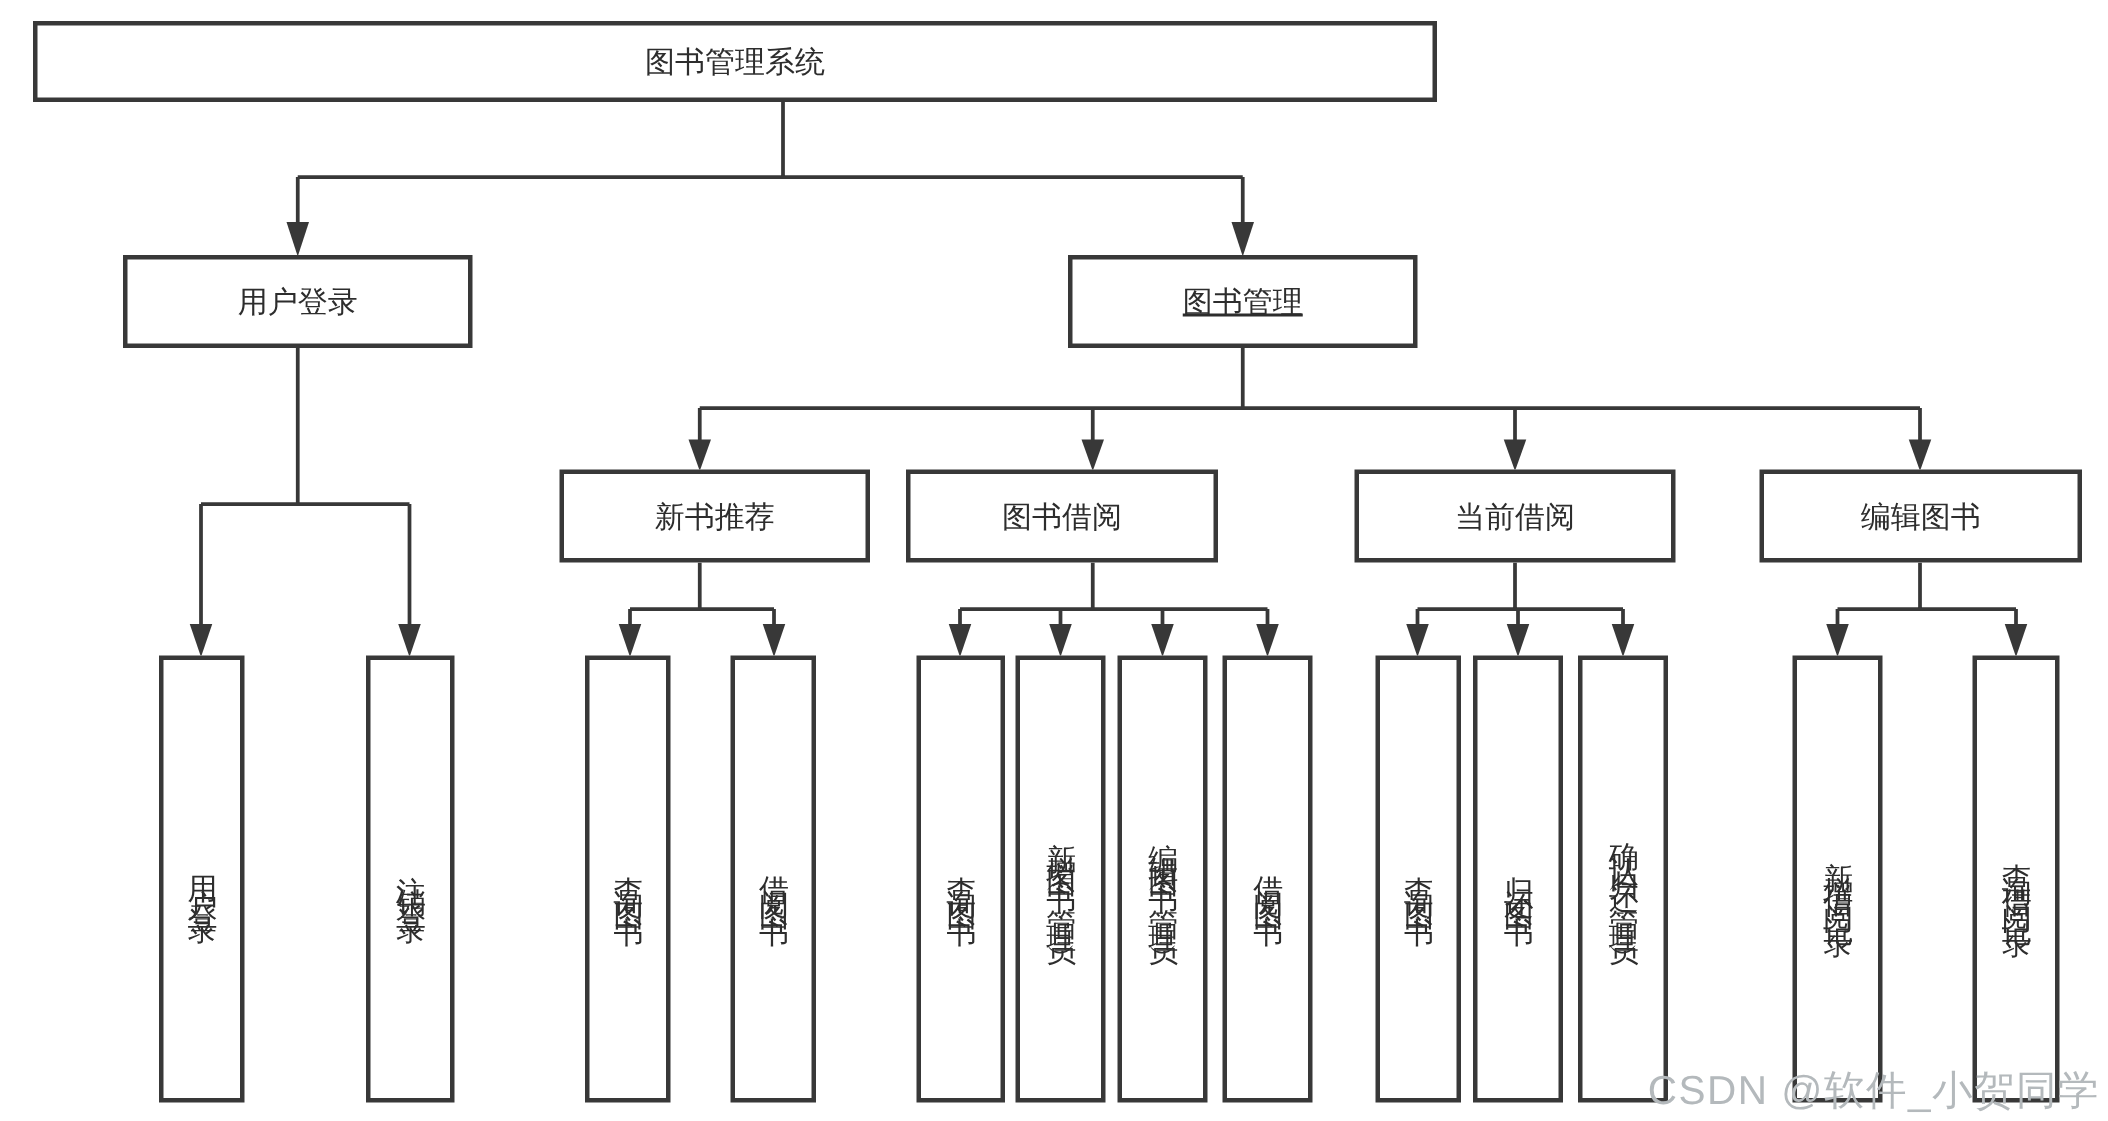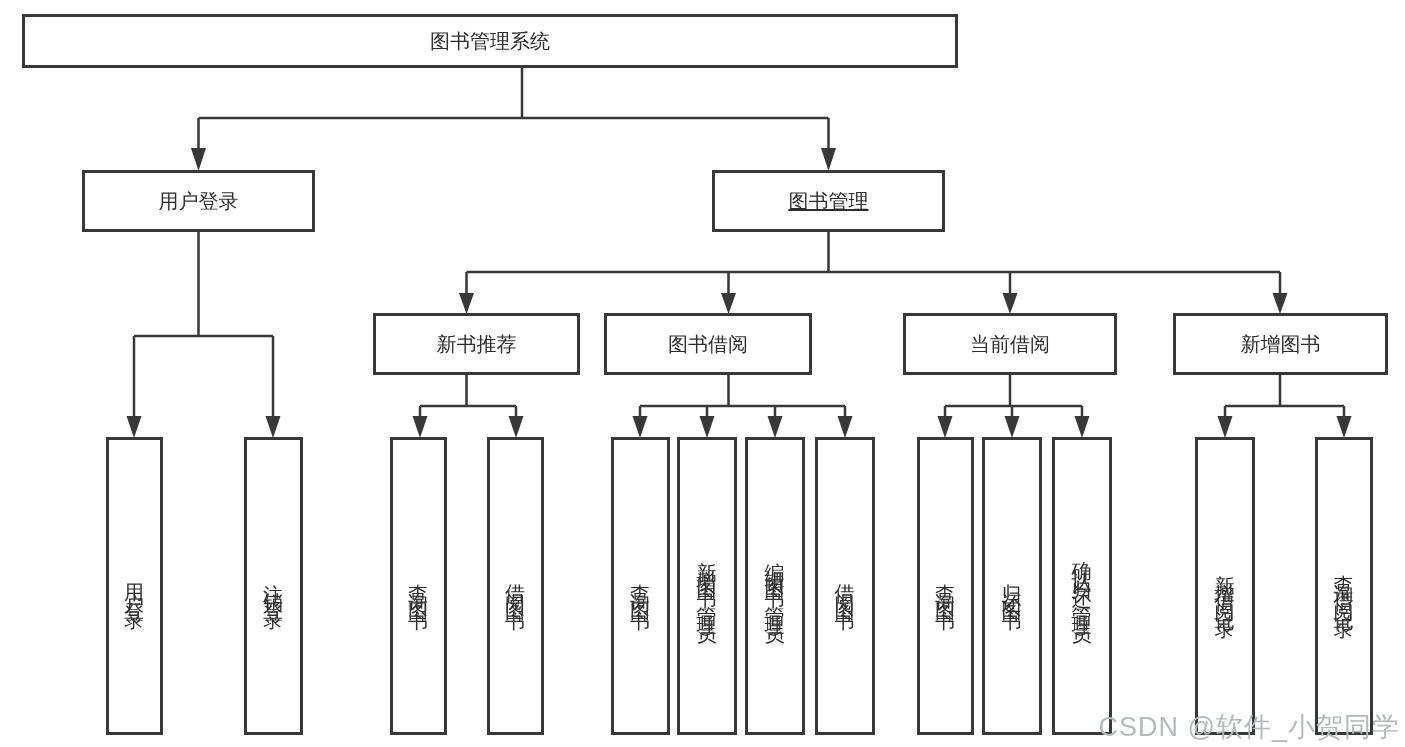--- a/index.html
+++ b/index.html
@@ -110,21 +110,21 @@
   <div class="box" style="left:373px; top:313px; width:207px; height:62px;">
     <span class="lbl">新书推荐</span>
   </div>
   <div class="box" style="left:604px; top:313px; width:208px; height:62px;">
     <span class="lbl">图书借阅</span>
   </div>
   <div class="box" style="left:903px; top:313px; width:214px; height:62px;">
     <span class="lbl">当前借阅</span>
   </div>
   <div class="box" style="left:1173px; top:313px; width:215px; height:62px;">
-    <span class="lbl">新增图书</span>
+    <span class="lbl">编辑图书</span>
   </div>
 
   <div class="box leaf" style="left:106px; top:437px; width:57px; height:298px;">
     <span class="lbl">用户登录</span>
   </div>
   <div class="box leaf" style="left:244px; top:437px; width:59px; height:298px;">
     <span class="lbl">注销登录</span>
   </div>
 
   <div class="box leaf" style="left:390px; top:437px; width:57px; height:298px;">

